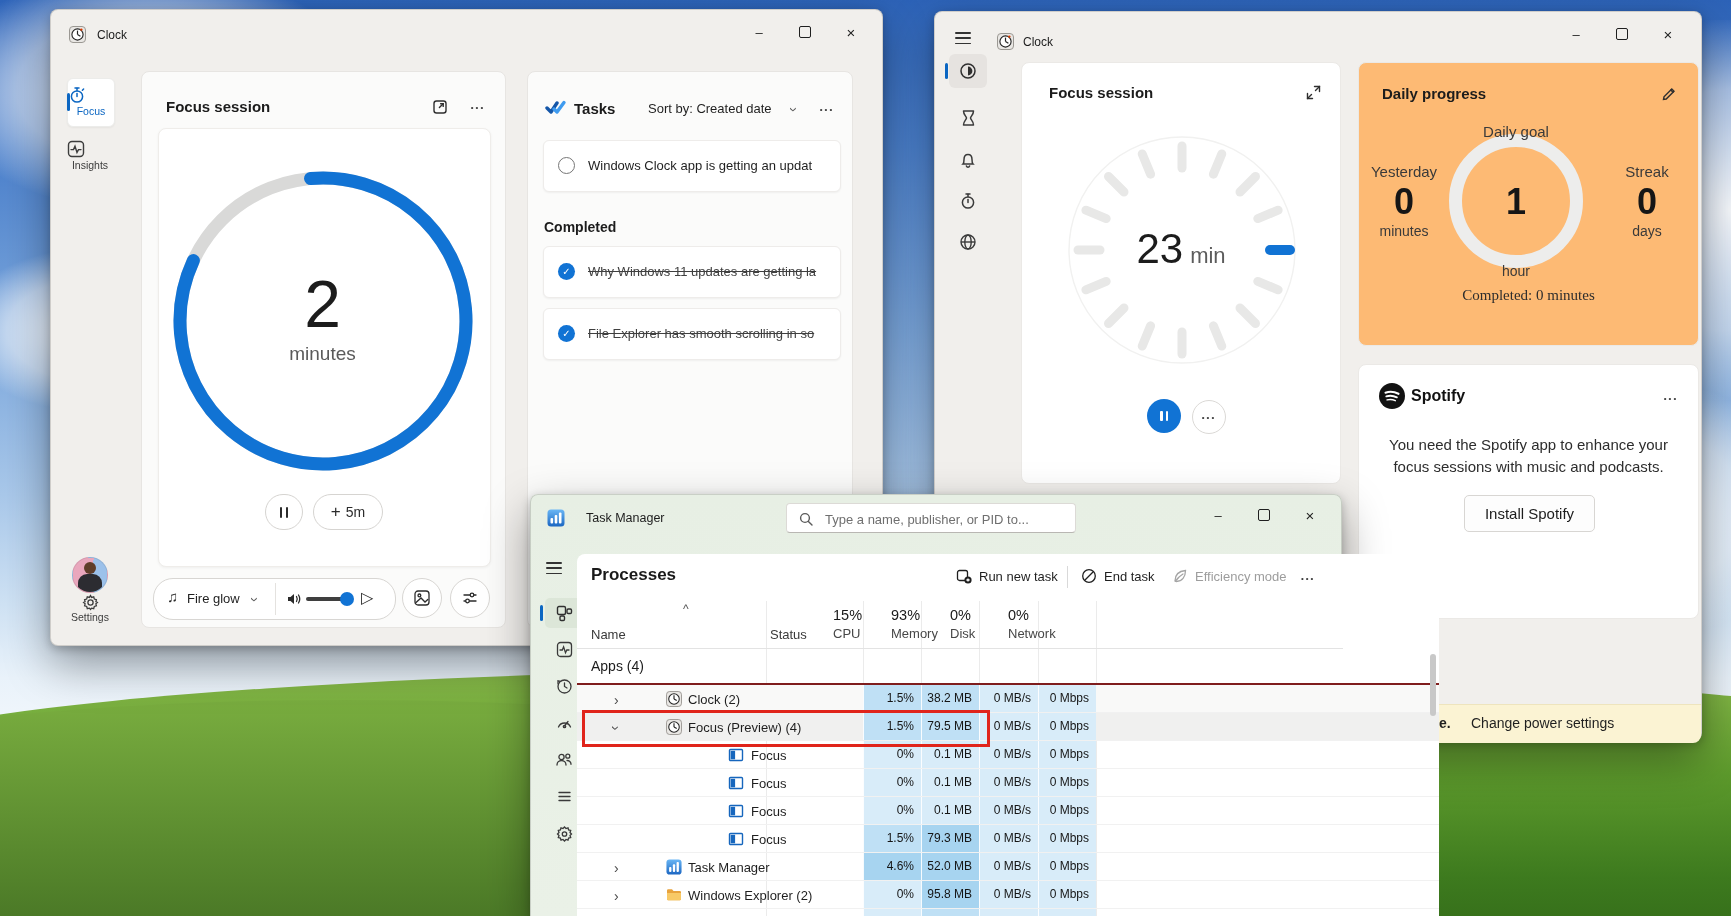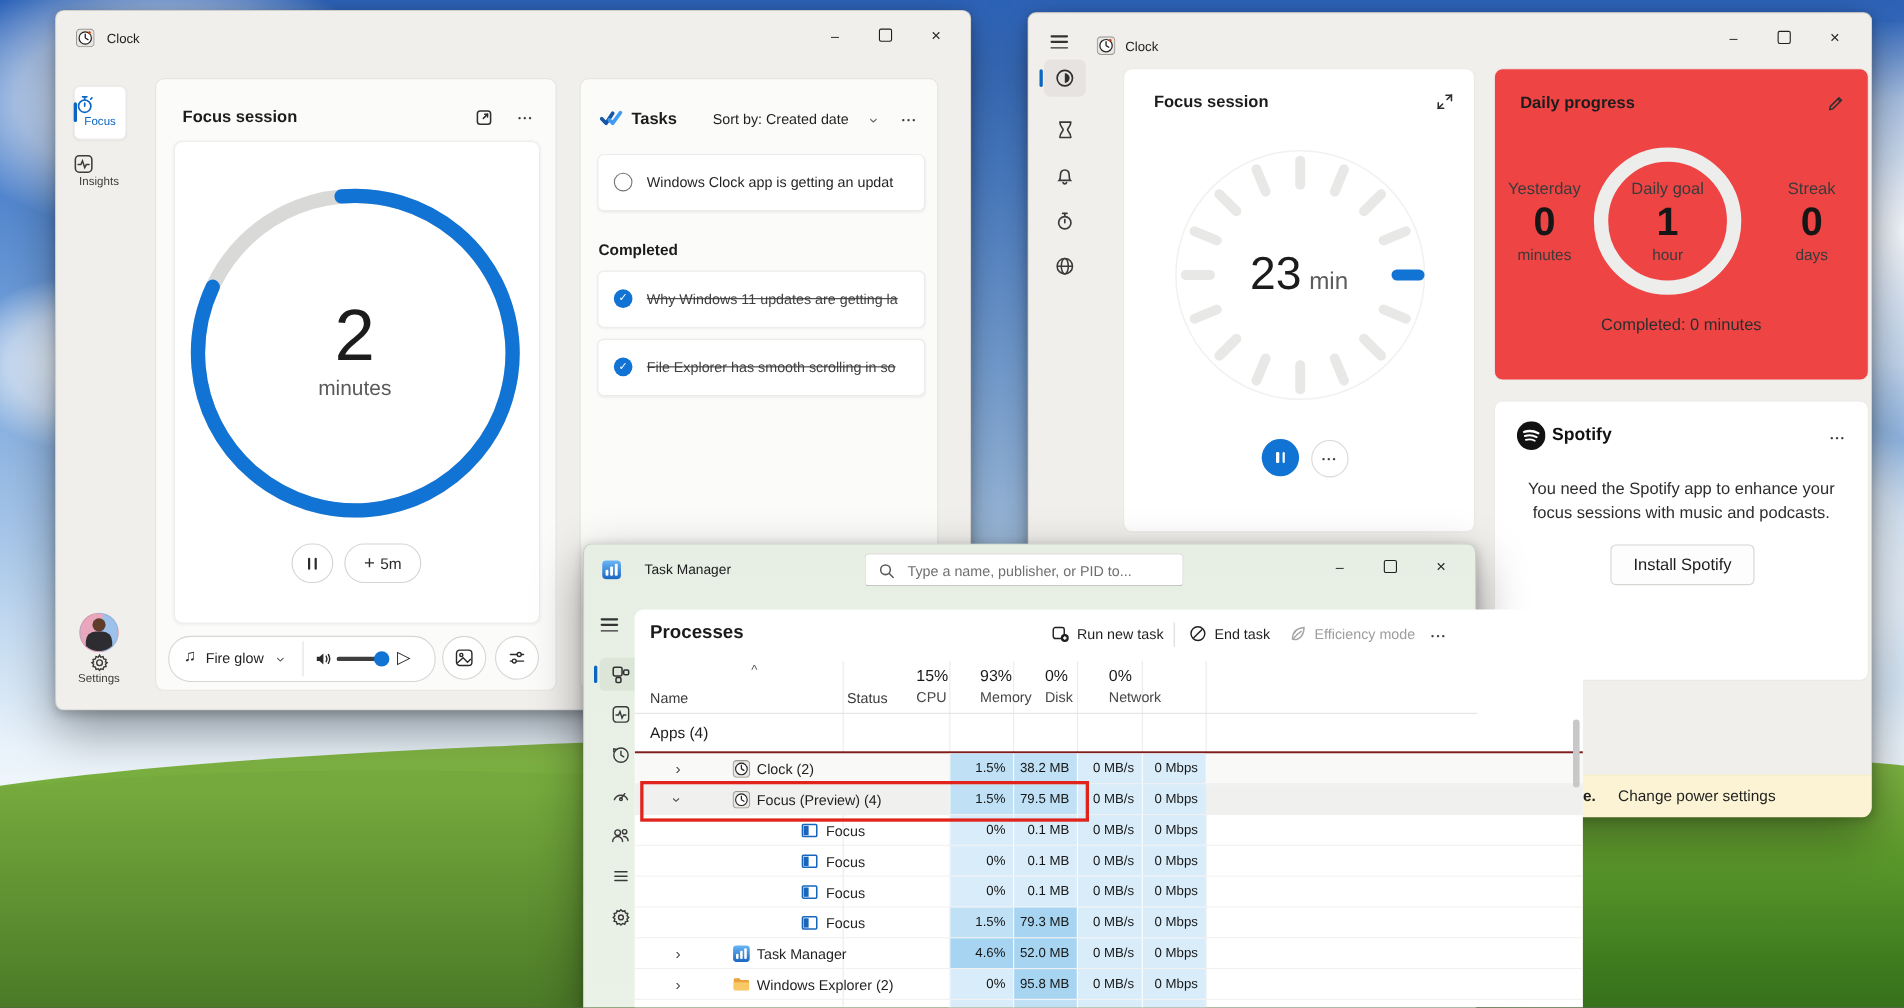--- a/index.html
+++ b/index.html
@@ -93,22 +93,22 @@
            display:flex;align-items:center;justify-content:center;}
   .bluebtn i{display:inline-block;width:2.6px;height:10px;background:#fff;margin:0 1.5px;border-radius:1px;}
   .morebtn{position:absolute;left:170px;top:337px;width:32px;height:32px;border:1px solid #dbd9d6;border-radius:50%;background:#fff;
            display:flex;align-items:center;justify-content:center;}
   #dcard{left:423px;top:50px;width:341px;height:284px;background:#fff;border:1px solid #ebe9e6;border-radius:8px;}
   .dp-col{position:absolute;width:90px;text-align:center;}
   .dp-lbl{font-size:15px;color:#3a3a3a;}
   .dp-val{font-size:36px;font-weight:600;color:#161616;line-height:1.2;}
   .dp-unit{font-size:14px;color:#3a3a3a;}
   .goal-ring{position:absolute;left:90px;top:71px;width:134px;height:134px;border:13px solid #ededec;border-radius:50%;
-             box-sizing:border-box;display:flex;flex-direction:column;align-items:center;justify-content:center;}
-  .completed-line{position:absolute;left:0;right:0;top:224px;text-align:center;font-size:15px;color:#2d2d2d;}
+             box-sizing:border-box;display:flex;flex-direction:column;align-items:center;justify-content:center;gap:40px;}
+  .completed-line{position:absolute;left:0;right:0;top:224px;text-align:center;font-size:15px;color:#2d2d2d;font-family:Liberation Serif, serif;}
   #scard{left:423px;top:352px;width:341px;height:255px;background:#fff;border:1px solid #ebe9e6;border-radius:8px;}
   .sp-name{position:absolute;left:52px;top:22px;font-size:16px;font-weight:700;color:#111;}
   .sp-line{position:absolute;left:0;right:0;text-align:center;font-size:15px;color:#2d2d2d;}
   .sp-btn{position:absolute;left:105px;top:130px;width:131px;height:37px;background:#fdfdfd;border:1px solid #d8d6d3;border-radius:5px;
           font-size:15px;color:#1c1c1c;display:flex;align-items:center;justify-content:center;box-sizing:border-box;}
   .notice{position:absolute;left:0;right:0;top:692px;height:38px;background:#fbf3d3;border-radius:0 0 8px 8px;
           border-top:1px solid #eee4bd;}
   .notice b{position:absolute;left:413px;top:10px;font-size:14px;color:#1f1f1f;}
   .notice a{position:absolute;left:536px;top:10px;font-size:14px;color:#1f1f1f;text-decoration:none;}
   
@@ -405,21 +405,21 @@
       <div class="dial-center">
         <span class="d23">23</span><span class="dmin">min</span>
       </div>
       <div class="bluebtn">
           <i></i>
           <i></i>
         </div>
       <div class="morebtn dots">•••</div>
     </div>
 
-    <div id="dcard" class="card" style="background:#ef4444;">
+    <div id="dcard" class="card" style="background:#fdba74;">
       <span class="panel-h" style="left:23px;top:22px;">Daily progress</span>
       <span class="hbtn" style="right:18px;top:20px;">
         <svg width="16" height="16" viewBox="0 0 16 16" fill="none" stroke="#2f2f2f" stroke-width="1.4" stroke-linecap="round">
             <path d="M2.5 13.5 3 10.8 10.8 3 13 5.2 5.2 13 Z"></path>
             <line x1="9.8" y1="4" x2="12" y2="6.2"></line>
           </svg>
       </span>
       <div class="dp-col" style="left:0px;top:100px;text-align:center;">
         <div class="dp-lbl">Yesterday</div>
         <div class="dp-val">0</div>

